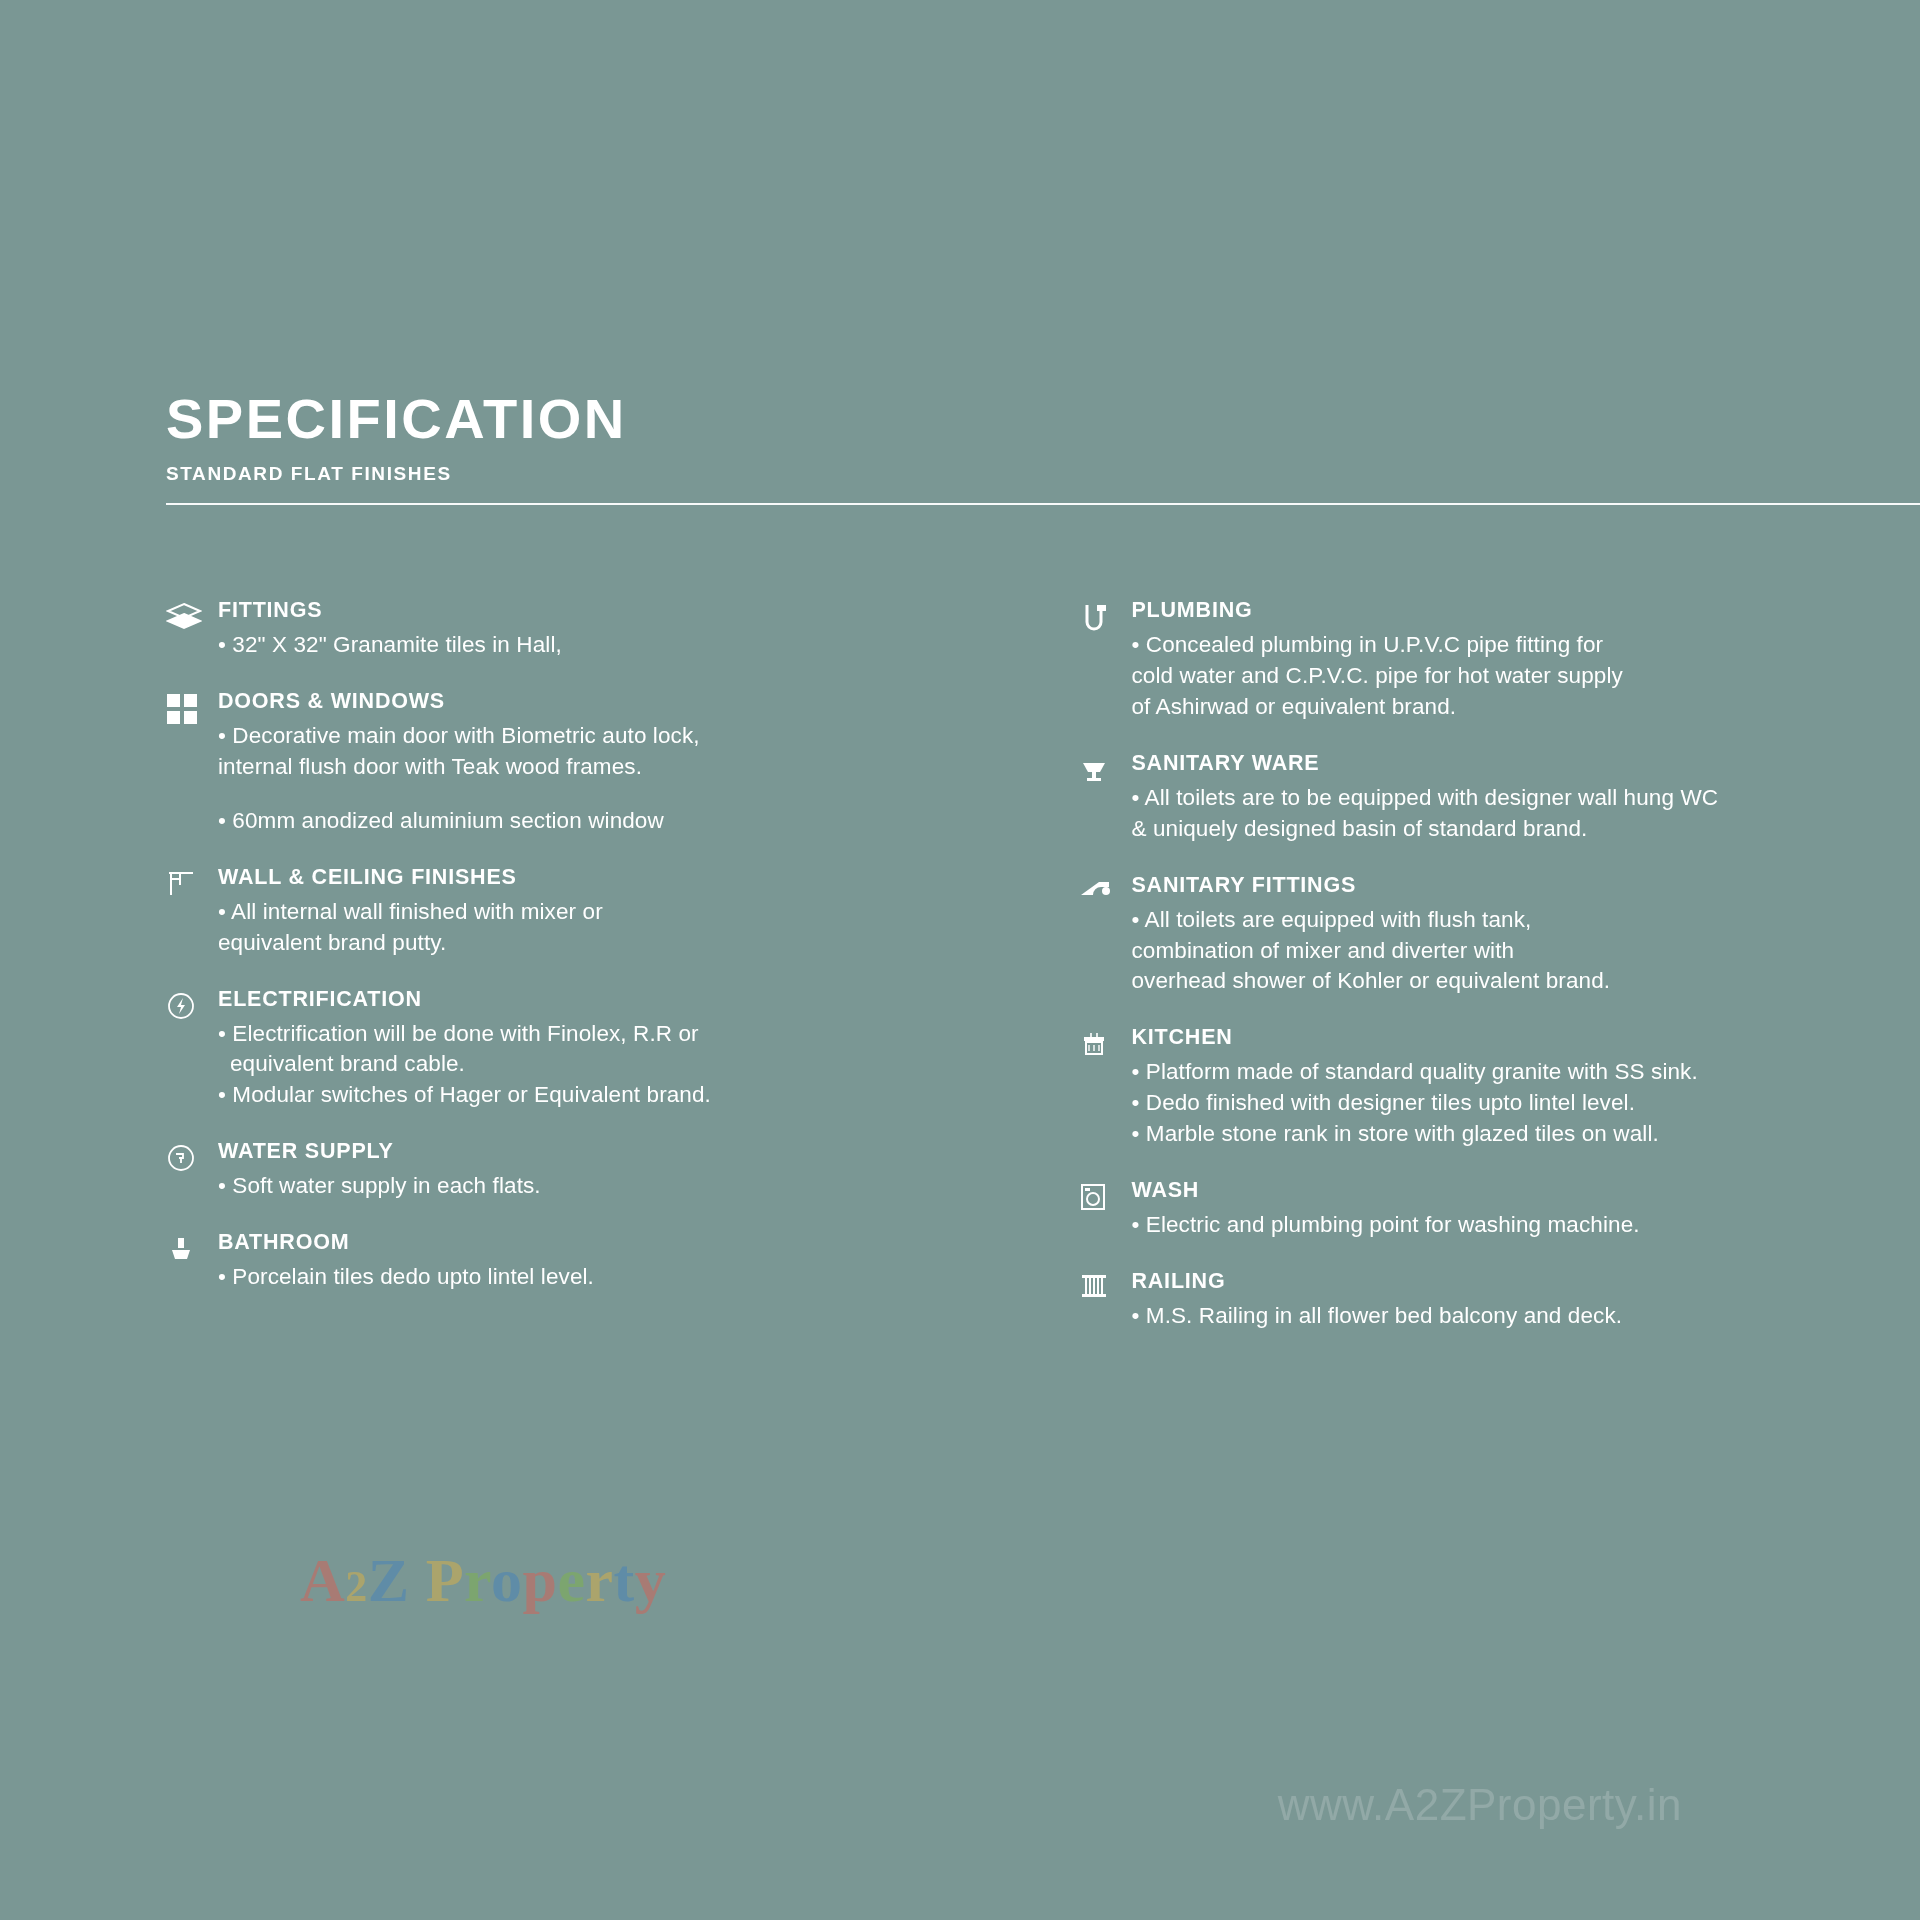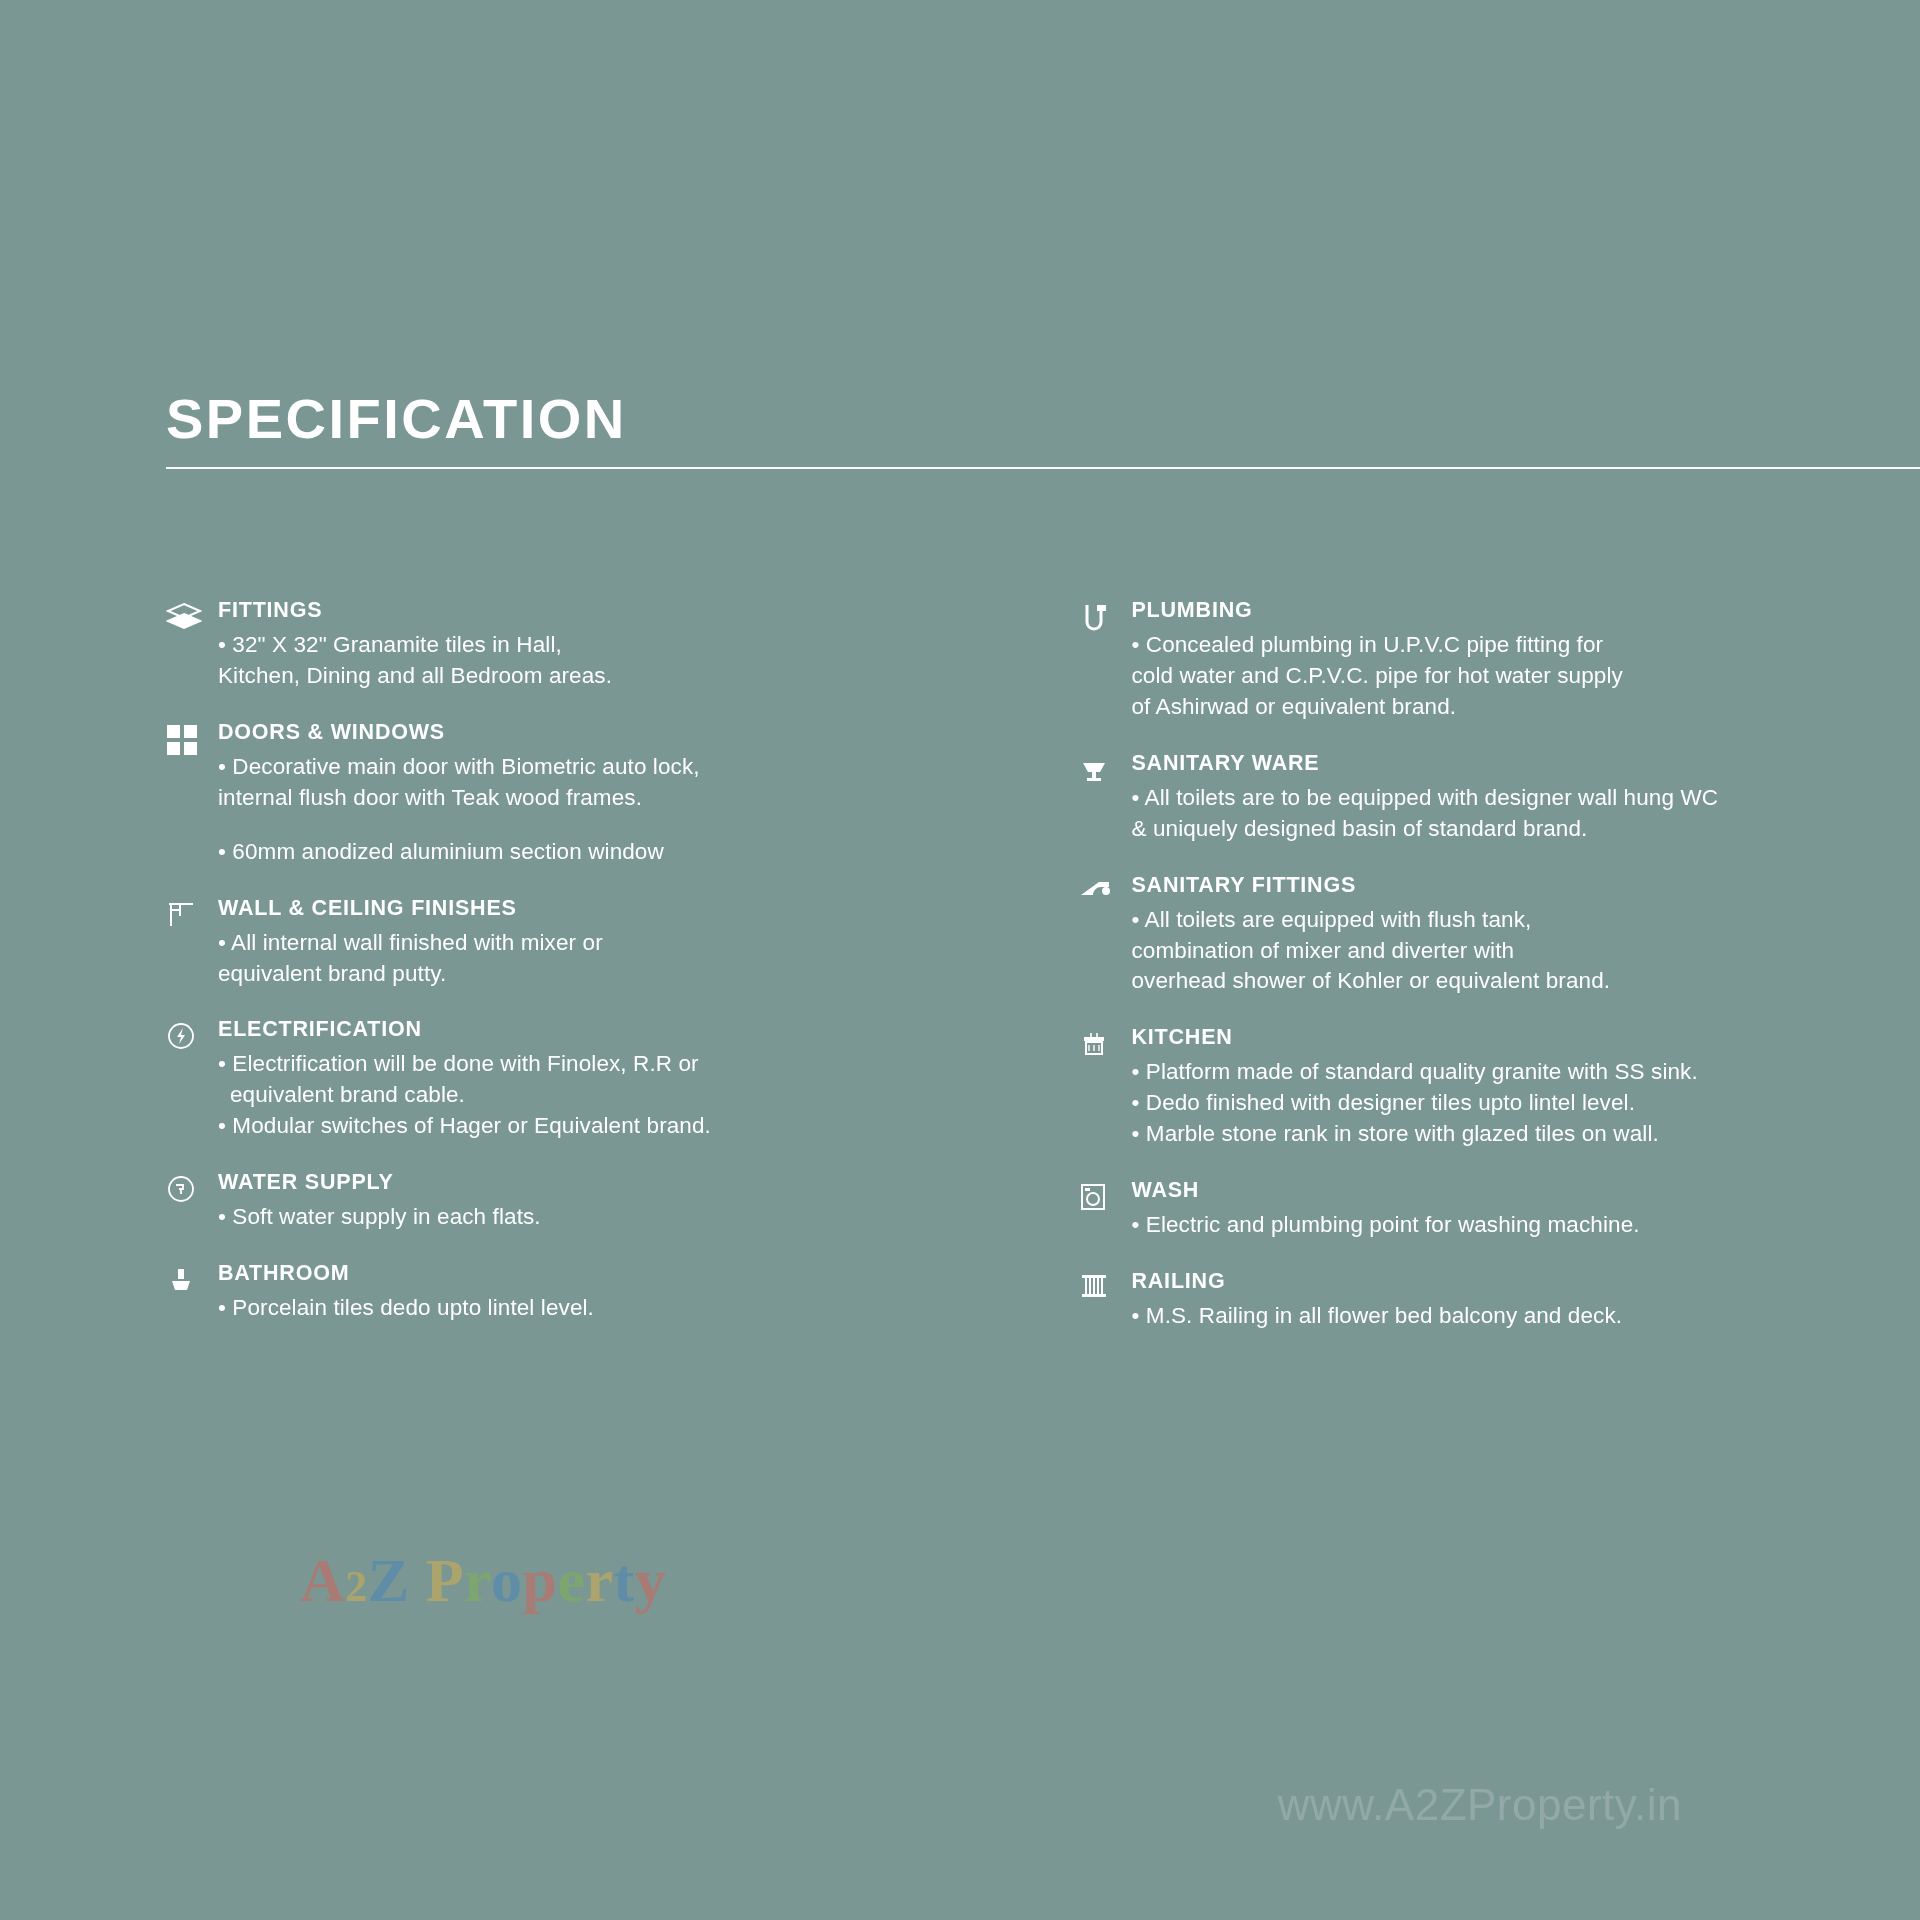--- a/index.html
+++ b/index.html
@@ -140,39 +140,39 @@
     letter-spacing: 0.5px;
   }
 </style>
 </head>
 <body>
 
 <div class="page">
 
   <div class="header">
     <h1 class="title">SPECIFICATION</h1>
+    <div class="subtitle">STANDARD FLAT FINISHES</div>
     <div class="rule"></div>
   </div>
 
   <div class="columns">
 
     <div class="col left">
 
       <div class="item">
         <div class="icon-wrap">
           <svg width="36" height="30" viewBox="0 0 36 30">
             <polygon points="18,2 34,9 18,16 2,9" fill="none" stroke="#ffffff" stroke-width="2"></polygon>
             <polygon points="18,12 34,19 18,26 2,19" fill="#ffffff" stroke="#ffffff" stroke-width="2"></polygon>
           </svg>
         </div>
         <div class="body">
           <div class="item-title">FITTINGS</div>
           <div class="lines">
             <p>• 32" X 32" Granamite tiles in Hall,</p>
-            <p>Kitchen, Dining and all Bedroom areas.</p>
           </div>
         </div>
       </div>
 
       <div class="item">
         <div class="icon-wrap">
           <svg width="32" height="32" viewBox="0 0 32 32">
             <rect x="1" y="1" width="13" height="13" fill="#ffffff"></rect>
             <rect x="18" y="1" width="13" height="13" fill="#ffffff"></rect>
             <rect x="1" y="18" width="13" height="13" fill="#ffffff"></rect>

